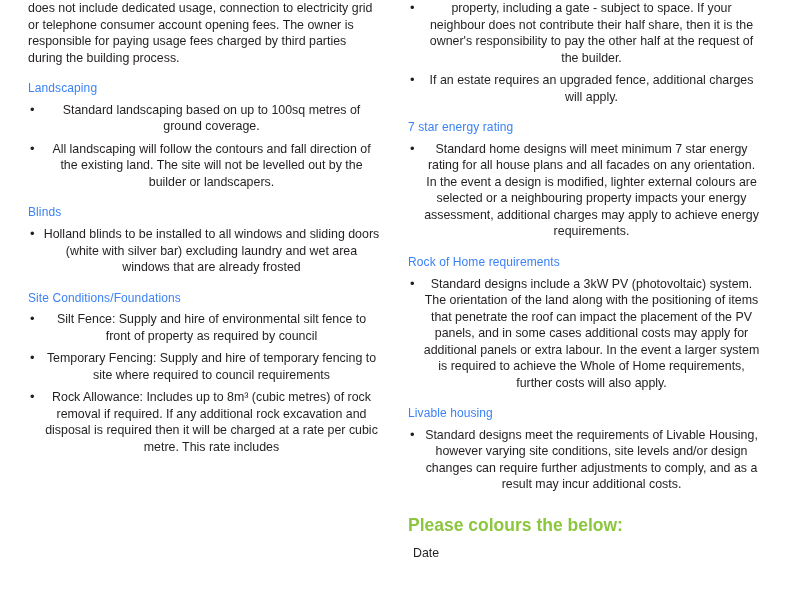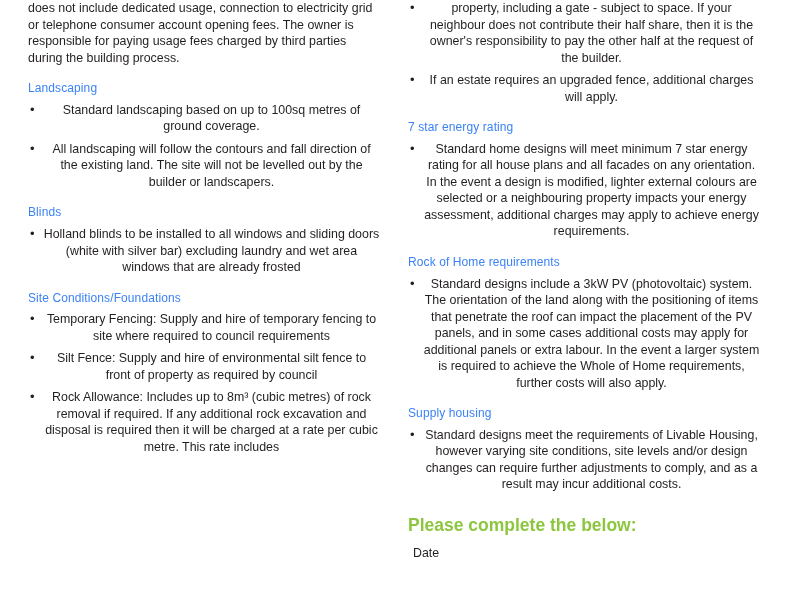--- a/index.html
+++ b/index.html
@@ -101,22 +101,22 @@
         <li>All landscaping will follow the contours and fall direction of the existing land. The site will not be levelled out by the builder or landscapers.</li>
       </ul>
 
       <h2 class="section">Blinds</h2>
       <ul class="bullets">
         <li>Holland blinds to be installed to all windows and sliding doors (white with silver bar) excluding laundry and wet area windows that are already frosted</li>
       </ul>
 
       <h2 class="section">Site Conditions/Foundations</h2>
       <ul class="bullets">
+        <li>Silt Fence: Supply and hire of environmental silt fence to front of property as required by council</li>
         <li>Temporary Fencing: Supply and hire of temporary fencing to site where required to council requirements</li>
-        <li>Silt Fence: Supply and hire of environmental silt fence to front of property as required by council</li>
         <li>Rock Allowance: Includes up to 8m³ (cubic metres) of rock removal if required. If any additional rock excavation and disposal is required then it will be charged at a rate per cubic metre. This rate includes</li>
       </ul>
 
     </div>
 
     <div class="col col-right">
 
       <ul class="bullets">
         <li>property, including a gate - subject to space. If your neighbour does not contribute their half share, then it is the owner's responsibility to pay the other half at the request of the builder.</li>
         <li>If an estate requires an upgraded fence, additional charges will apply.</li>
@@ -125,24 +125,24 @@
       <h2 class="section">7 star energy rating</h2>
       <ul class="bullets">
         <li>Standard home designs will meet minimum 7 star energy rating for all house plans and all facades on any orientation. In the event a design is modified, lighter external colours are selected or a neighbouring property impacts your energy assessment, additional charges may apply to achieve energy requirements.</li>
       </ul>
 
       <h2 class="section">Rock of Home requirements</h2>
       <ul class="bullets">
         <li>Standard designs include a 3kW PV (photovoltaic) system. The orientation of the land along with the positioning of items that penetrate the roof can impact the placement of the PV panels, and in some cases additional costs may apply for additional panels or extra labour. In the event a larger system is required to achieve the Whole of Home requirements, further costs will also apply.</li>
       </ul>
 
-      <h2 class="section">Supply housing</h2>
+      <h2 class="section">Livable housing</h2>
       <ul class="bullets">
         <li>Standard designs meet the requirements of Livable Housing, however varying site conditions, site levels and/or design changes can require further adjustments to comply, and as a result may incur additional costs.</li>
       </ul>
 
-      <div class="complete-label">Please complete the below:</div>
+      <div class="complete-label">Please colours the below:</div>
       <p class="field-label">Date</p>
 
     </div>
 
   </div>
 </div>
 
 </body></html>

